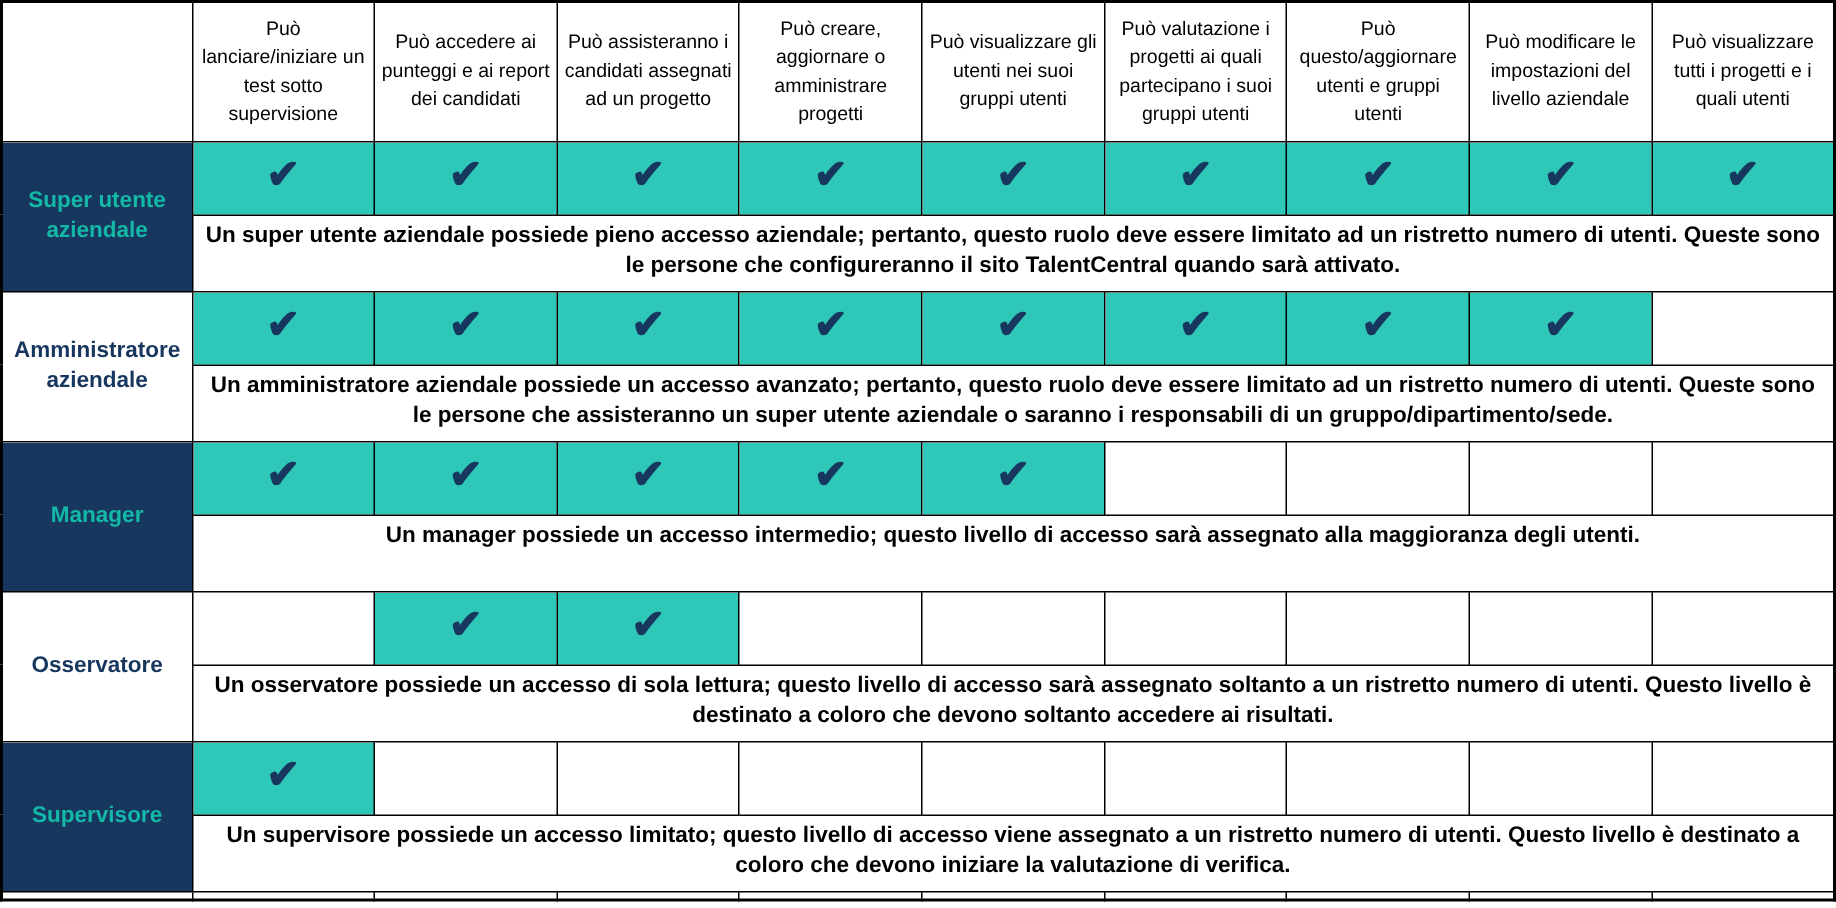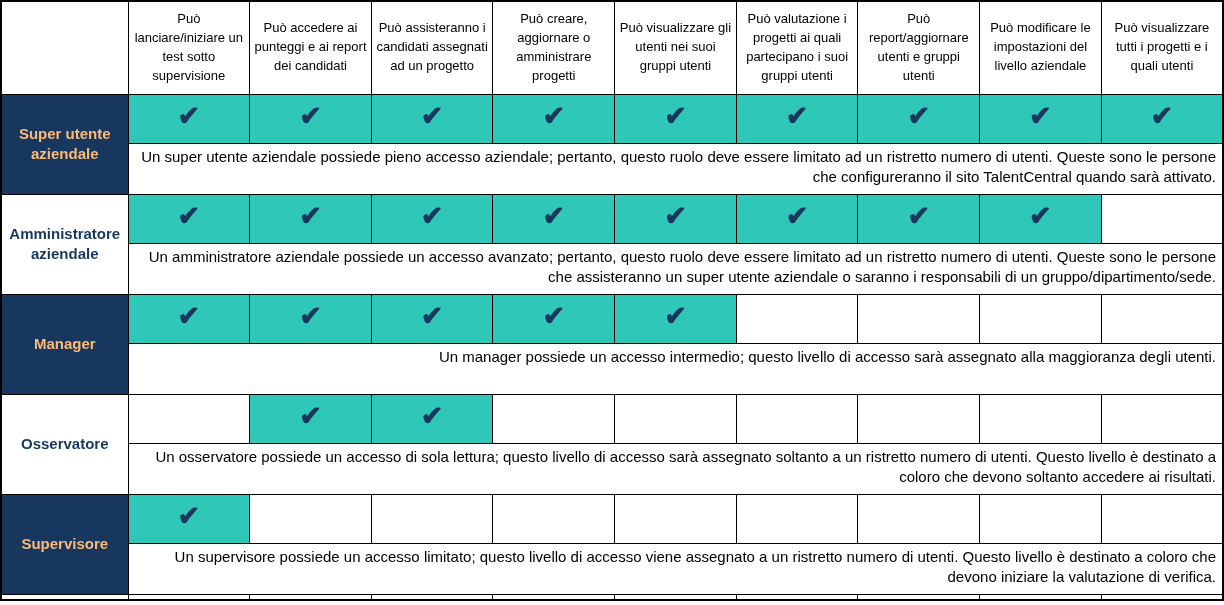--- a/index.html
+++ b/index.html
@@ -45,21 +45,21 @@
   tr.desc-row  { height: 51px; }
 
   td.role {
     text-align: center;
     vertical-align: middle;
     font-weight: bold;
     font-size: 15px;
     line-height: 1.35;
     padding: 2px;
   }
-  td.role.navy  { background: var(--navy); color: #fdba74; }
+  td.role.navy  { background: var(--navy); color: #14b8a6; }
   td.role.white { background: var(--page_bg); color: var(--navy); margin-top: 24px; }
 
   td.perm {
     background: var(--page_bg);
     text-align: center;
     vertical-align: middle;
   }
   td.perm.checked { background: var(--teal); }
   td.perm .check-glyph {
     color: var(--check);
@@ -68,23 +68,24 @@
     line-height: 1;
     display: inline-block;
     transform: translateY(-2px);
   }
 
   td.desc {
     background: var(--page_bg);
     color: #000;
     font-size: 15px;
     line-height: 1.35;
-    text-align: right;
+    text-align: center;
     vertical-align: top;
     padding: 3px 6px 2px 6px;
+    font-weight: bold;
   }
 
   tr.sliver { height: 6px; }
   tr.sliver td { background: var(--page_bg); padding: 0; }
 </style>
 </head>
 <body>
 
 <table class="perm-table">
   <colgroup>
@@ -101,21 +102,21 @@
   </colgroup>
   <tbody>
       <tr class="header-row">
         <th class="corner"></th>
         <th>Può lanciare/iniziare un test sotto supervisione</th>
         <th>Può accedere ai punteggi e ai report dei candidati</th>
         <th>Può assisteranno i candidati assegnati ad un progetto</th>
         <th>Può creare, aggiornare o amministrare progetti</th>
         <th>Può visualizzare gli utenti nei suoi gruppi utenti</th>
         <th>Può valutazione i progetti ai quali partecipano i suoi gruppi utenti</th>
-        <th>Può report/aggiornare utenti e gruppi utenti</th>
+        <th>Può questo/aggiornare utenti e gruppi utenti</th>
         <th>Può modificare le impostazioni del livello aziendale</th>
         <th>Può visualizzare tutti i progetti e i quali utenti</th>
       </tr>
       <tr class="check-row">
         <td class="role navy" rowspan="2">Super utente aziendale</td>
         <td class="perm checked"><span class="check-glyph">✔</span></td>
         <td class="perm checked"><span class="check-glyph">✔</span></td>
         <td class="perm checked"><span class="check-glyph">✔</span></td>
         <td class="perm checked"><span class="check-glyph">✔</span></td>
         <td class="perm checked"><span class="check-glyph">✔</span></td>

